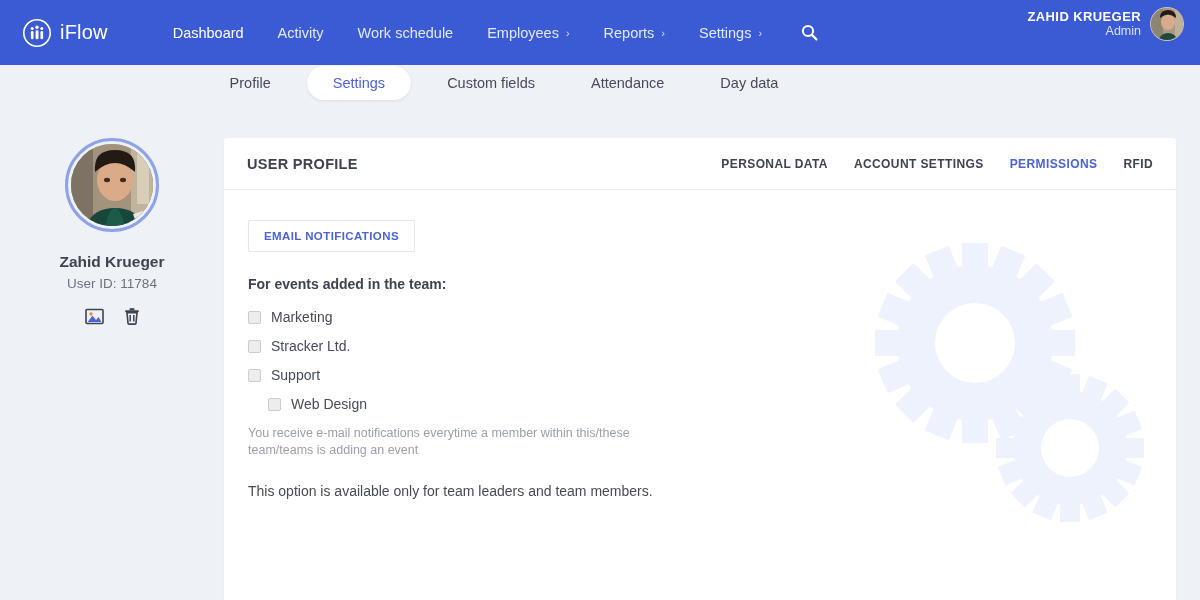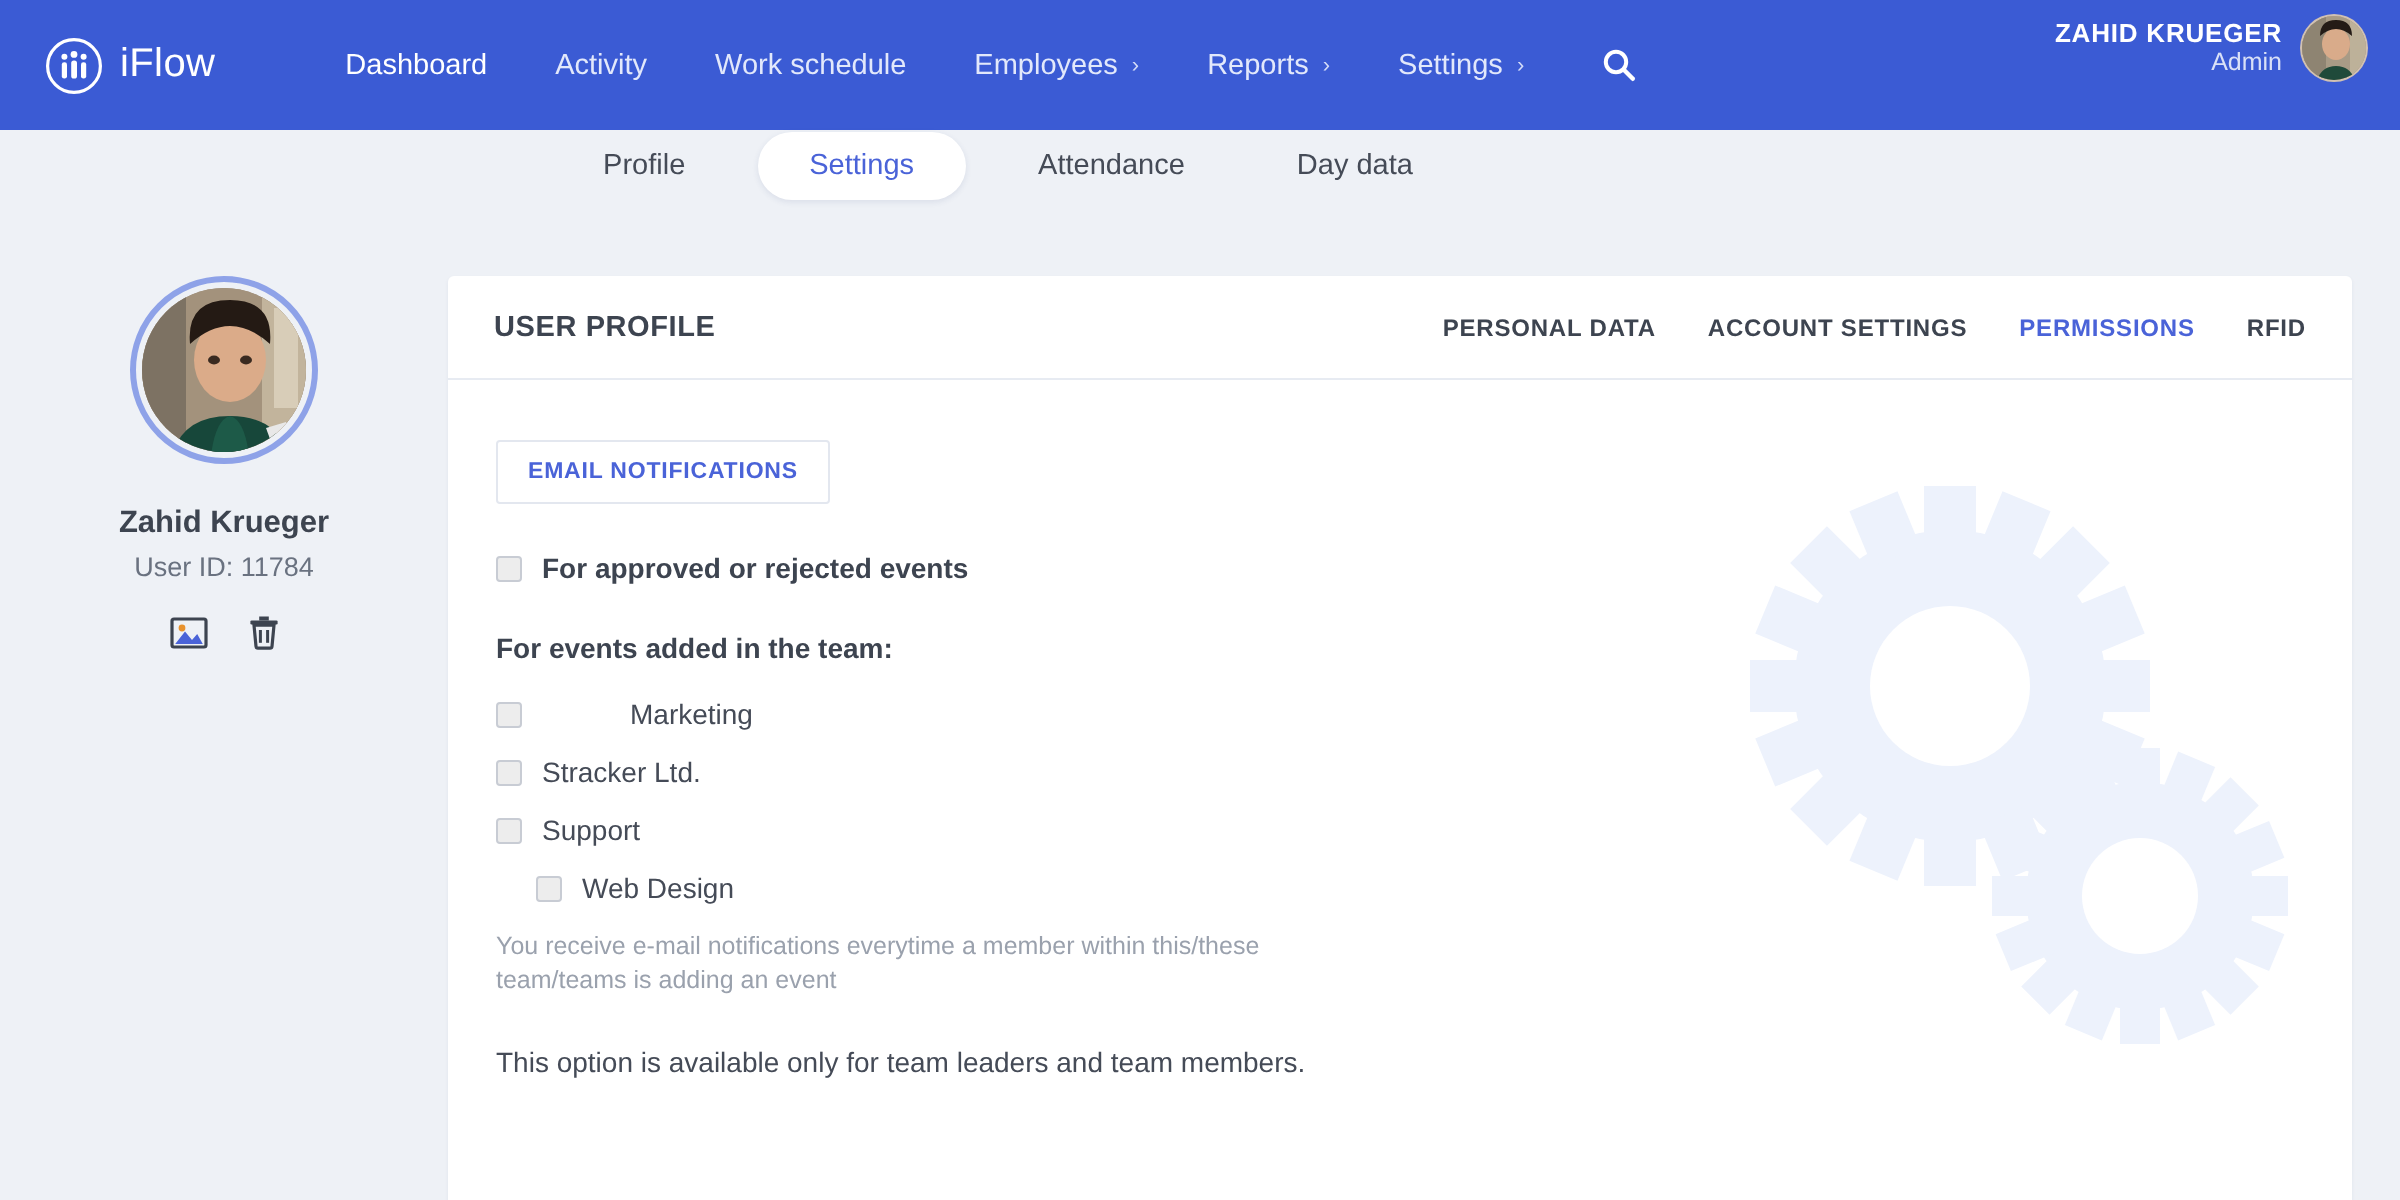--- a/index.html
+++ b/index.html
@@ -208,20 +208,23 @@
     </div>
   </div>
 </div>
 
 <div class="tabbar">
   <div class="tab">
     <span>Profile</span>
   </div>
   <div class="tab active">
     <span>Settings</span>
+  </div>
+  <div class="tab">
+    <span>Custom fields</span>
   </div>
   <div class="tab">
     <span>Attendance</span>
   </div>
   <div class="tab">
     <span>Day data</span>
   </div>
 </div>
 
 <div class="left-panel">
@@ -336,28 +339,24 @@
         </g>
         <circle cx="105" cy="105" r="40" fill="#ffffff"></circle>
         <circle cx="200" cy="210" r="29" fill="#ffffff"></circle>
       </svg>
     </div>
 
     <div class="section-tab">
       <span>EMAIL NOTIFICATIONS</span>
     </div>
 
-    <div class="opt-row" style="margin-top:24px;">
-      <span class="cb"></span>
-      <span class="opt-strong">For approved or rejected events</span>
-    </div>
 
     <div class="group-title" style="margin-top:24px;">For events added in the team:</div>
 
-    <div class="opt-row" style="margin-top:17px;gap:44px;">
+    <div class="opt-row" style="margin-top:17px;">
       <span class="cb"></span>
       <span class="opt-label">Marketing</span>
     </div>
     <div class="opt-row" style="margin-top:13px;">
       <span class="cb"></span>
       <span class="opt-label">Stracker Ltd.</span>
     </div>
     <div class="opt-row" style="margin-top:13px;">
       <span class="cb"></span>
       <span class="opt-label">Support</span>

